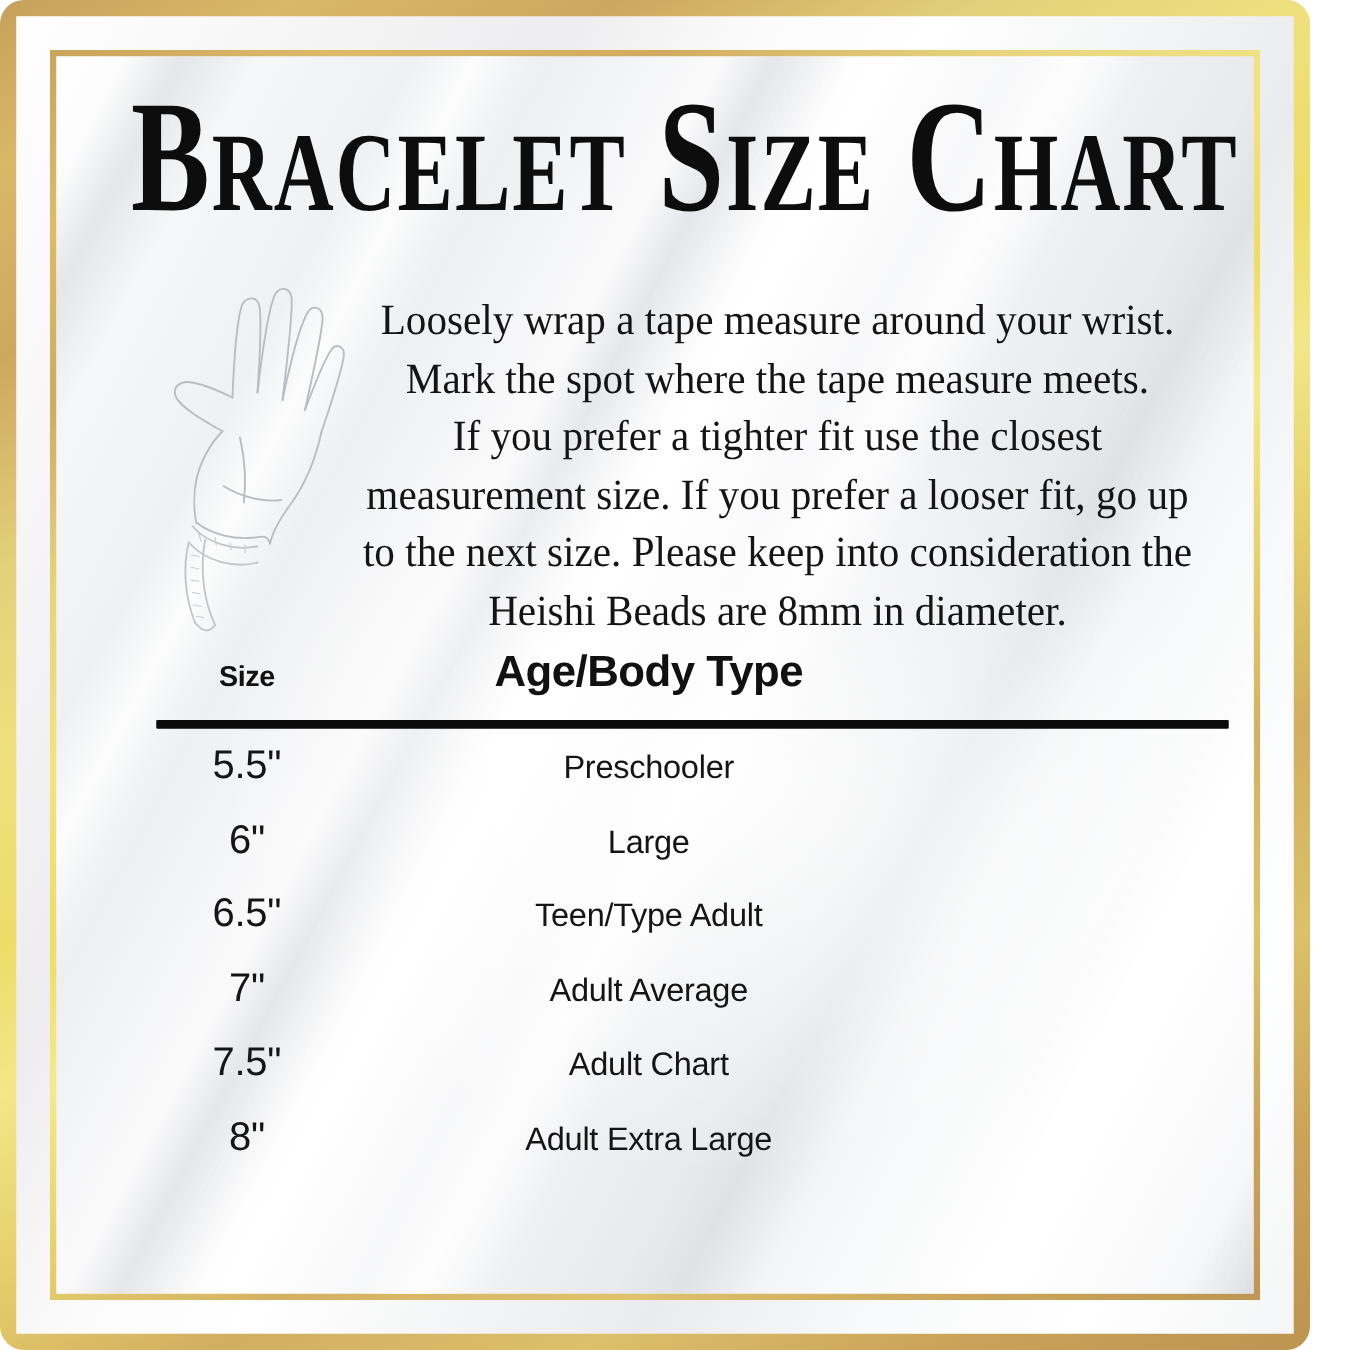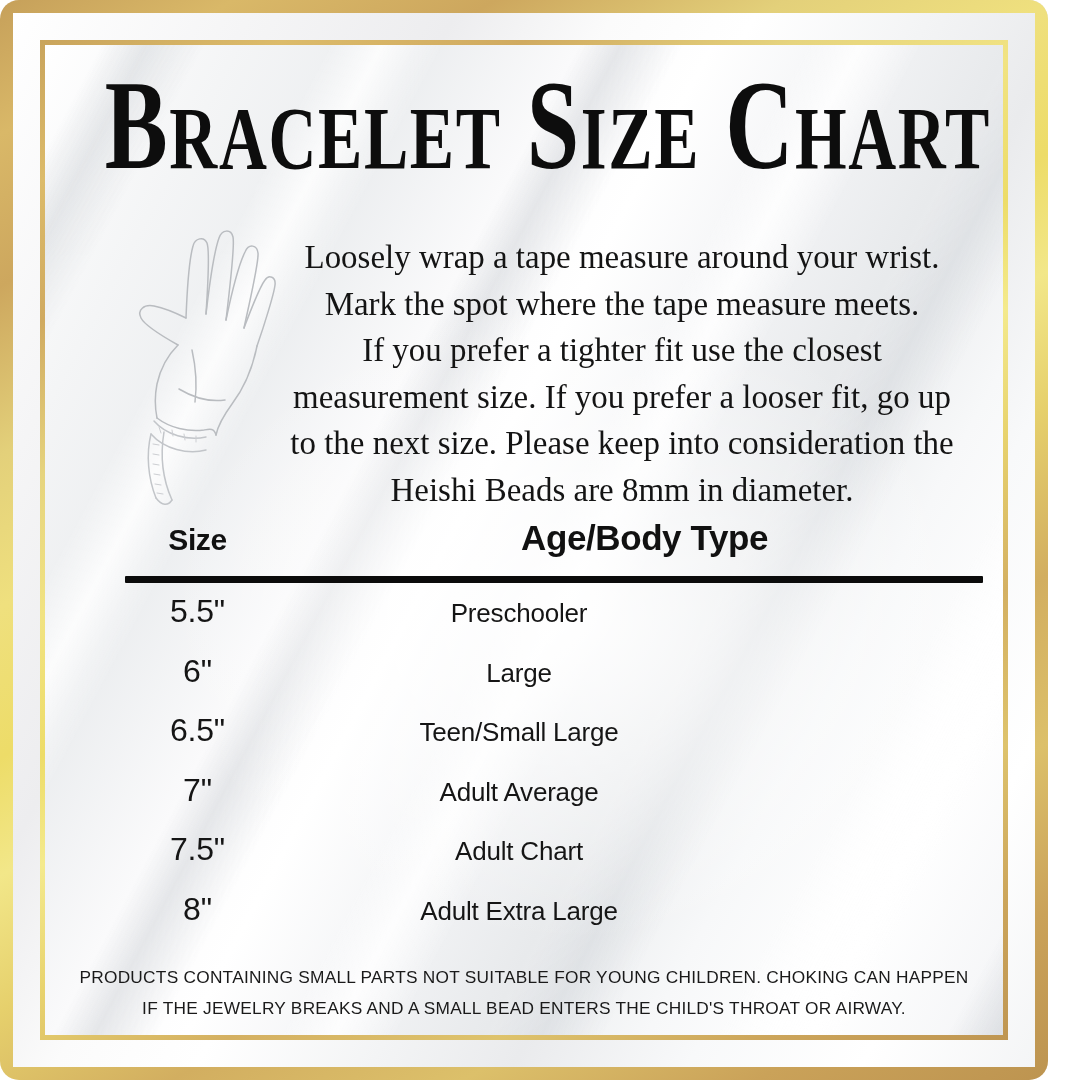--- a/index.html
+++ b/index.html
@@ -177,27 +177,27 @@
   }
   .thead {
     display: flex;
     align-items: baseline;
     height: 52px;
   }
   .th-size {
     width: 145px;
     text-align: center;
     font-weight: 700;
-    font-size: 30px;
+    font-size: 23px;
     letter-spacing: -0.4px;
     color: #111;
   }
   .th-age {
     flex: 1;
-    text-align: right;
+    text-align: center;
     font-weight: 700;
     font-size: 35px;
     letter-spacing: -0.4px;
     color: #111;
     padding-right: 215px;
     box-sizing: border-box;
   }
   .rule {
     height: 7px;
     background: #0b0b0b;
@@ -328,36 +328,32 @@
         <div class="trow">
           <div class="td-size">5.5"</div>
           <div class="td-age">Preschooler</div>
         </div>
         <div class="trow">
           <div class="td-size">6"</div>
           <div class="td-age">Large</div>
         </div>
         <div class="trow">
           <div class="td-size">6.5"</div>
-          <div class="td-age">Teen/Small Large</div>
+          <div class="td-age">Teen/Type Adult</div>
         </div>
         <div class="trow">
           <div class="td-size">7"</div>
           <div class="td-age">Adult Average</div>
         </div>
         <div class="trow">
           <div class="td-size">7.5"</div>
           <div class="td-age">Adult Chart</div>
         </div>
         <div class="trow">
           <div class="td-size">8"</div>
           <div class="td-age">Adult Extra Large</div>
         </div>
       </div>
     </div>
 
-    <div class="warning">
-      <div>PRODUCTS CONTAINING SMALL PARTS NOT SUITABLE FOR YOUNG CHILDREN. CHOKING CAN HAPPEN</div>
-      <div>IF THE JEWELRY BREAKS AND A SMALL BEAD ENTERS THE CHILD'S THROAT OR AIRWAY.</div>
-    </div>
 
   </div>
 </div>
 
 </body></html>

